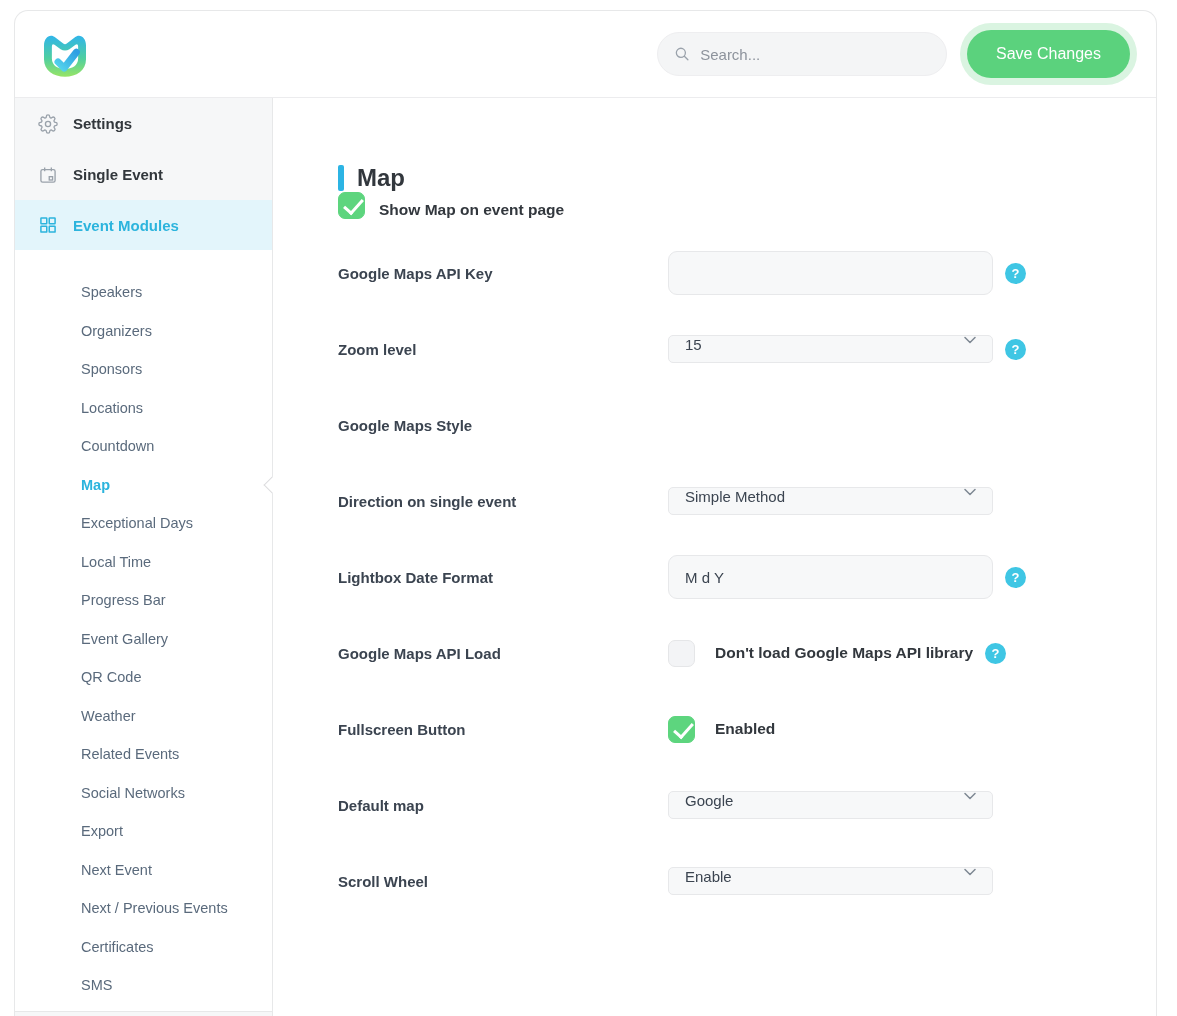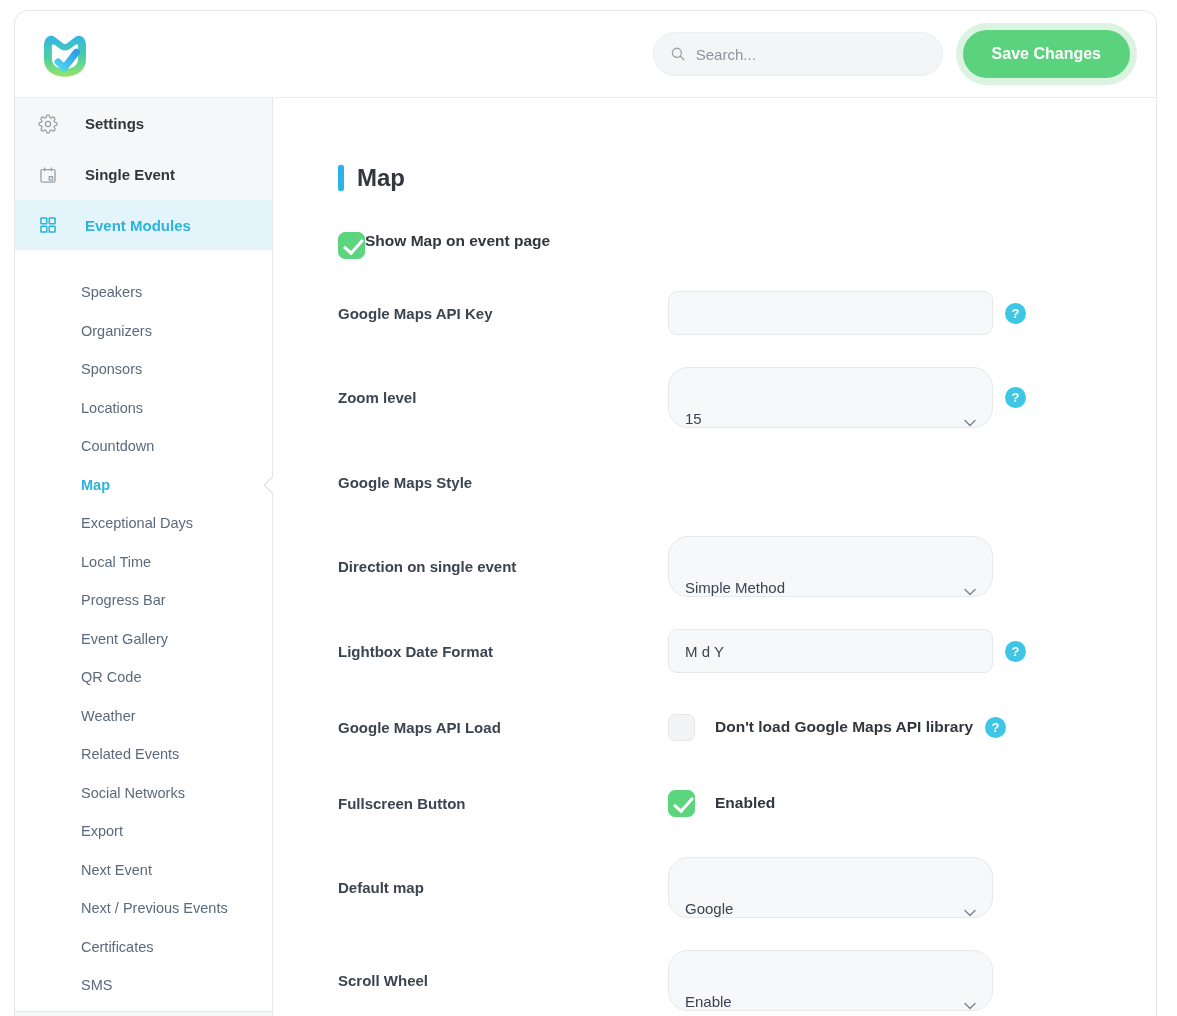--- a/index.html
+++ b/index.html
@@ -12,64 +12,64 @@
   .header { height:87px; flex:0 0 87px; border-bottom:1px solid #ececee;
             display:flex; align-items:center; padding:0 26px 0 22px; }
   .logo { width:56px; height:56px; flex:0 0 auto; }
   .search { margin-left:auto; width:290px; height:44px; border-radius:22px;
             background:#f4f5f6; border:1px solid #eeeef0; display:flex;
             align-items:center; padding:12px 16px; gap:10px; }
   .search input { border:none; background:transparent; outline:none; font-size:15px;
                   color:#3b4450; width:100%; font-family:inherit; }
   .search input::placeholder { color:#8d939c; }
   .save-btn { margin-left:20px; height:48px; padding:0 29px; border-radius:26px;
-              background:#5bd27d; color:#fff; font-weight:700; font-size:16px;
+              background:#5bd27d; color:#fff; font-weight:400; font-size:16px;
               border:none; box-shadow:0 0 0 7px #daf4e1; cursor:pointer;
               font-family:inherit; }
   
   .body-wrap { flex:1; display:flex; min-height:0; }
   .sidebar { width:258px; flex:0 0 258px; border-right:1px solid #e7e8e9;
              display:flex; flex-direction:column; position:relative; background:#fff; }
-  .top-item { height:51px; flex:0 0 51px; display:flex; align-items:center; gap:27px;
+  .top-item { height:51px; flex:0 0 51px; display:flex; align-items:center; gap:15px;
               padding-left:23px; background:#f6f7f8; color:#32373c; font-weight:700;
               font-size:15px; cursor:pointer; }
   .top-item .ticon { width:20px; height:20px; color:#9aa2ab; flex:0 0 auto; display:flex; }
   .top-item.active { background:#e3f5fb; color:#2cb4dd; height:50px; flex:0 0 50px; }
   .top-item.active .ticon { color:#2cb4dd; }
   .sub-list { flex:1; padding:10px 0 6px; background:#fff;margin-top:13px; }
   .sub-item { height:38.5px; display:flex; align-items:center; padding-left:66px;
               font-size:14.5px; color:#5a6a7c; position:relative; cursor:pointer; }
   .sub-item.active { color:#2cb4dd; font-weight:700; }
   .sub-item.active::after { content:''; position:absolute; right:-6px; top:50%;
               margin-top:-6px; width:11px; height:11px; background:#fff;
               border-left:1px solid #dcdcde; border-bottom:1px solid #dcdcde;
               transform:rotate(45deg); }
   .sidebar-footer { flex:0 0 12px; border-top:1px solid #e7e8e9; background:#f6f7f8; }
   
   .content { flex:1; padding:66px 40px 0 65px; background:#fff; }
   .page-title { display:flex; align-items:center; gap:13px; }
   .title-bar { width:6px; height:26px; background:#2cb4e4; border-radius:2px; }
   .title-text { font-size:24px; font-weight:700; color:#32373d; }
-  .toggle-row { margin-top:40px; display:flex; align-items:flex-start; }
+  .toggle-row { display:flex; align-items:flex-end; gap:14px; }
   .checkbox { width:27px; height:27px; border-radius:7px; background:#f3f4f6;
               border:1px solid #e5e6e8; position:relative; flex:0 0 auto; cursor:pointer; }
   .checkbox.checked { background:#5dd57e; border-color:#5dd57e; }
   .checkbox.checked::after { content:''; position:absolute; left:9px; top:2px;
               width:8px; height:16px; border:solid #fff; border-width:0 3px 3px 0;
               transform:rotate(42deg); }
   .toggle-label, .cb-label { font-size:15.5px; color:#32373d; font-weight:600; }
   .form { margin-top:32px; }
   .form-row { display:flex; align-items:center; margin-bottom:32px; min-height:44px; }
   .form-label { width:330px; flex:0 0 330px; font-size:15px; font-weight:600; color:#3b4450; }
   .form-control { display:flex; align-items:center; }
   .text-input { width:325px; height:44px; border-radius:9px; border:1px solid #e7e8ea;
               background:#f7f8f9; padding:16px 16px; font-size:15px; color:#3b4450;
               outline:none; font-family:inherit; }
-  .select-box { width:325px; height:61px; border-radius:20px; border:1px solid #e7e8ea;
-              background:#f7f8f9; display:flex; align-items:flex-end;
+  .select-box { width:325px; height:28px; border-radius:5px; border:1px solid #e7e8ea;
+              background:#f7f8f9; display:flex; align-items:flex-start;
               justify-content:space-between; padding:0 16px; cursor:pointer; }
   .select-value { font-size:15px; color:#3b4450; }
   .help { width:21px; height:21px; border-radius:50%; background:#3fc6e4; color:#fff;
           font-size:13px; font-weight:700; display:flex; align-items:center;
           justify-content:center; margin-left:12px; cursor:pointer; flex:0 0 auto; }
   .cb-field { display:flex; align-items:center; gap:20px; }
 </style>
 </head>
 <body>
 

